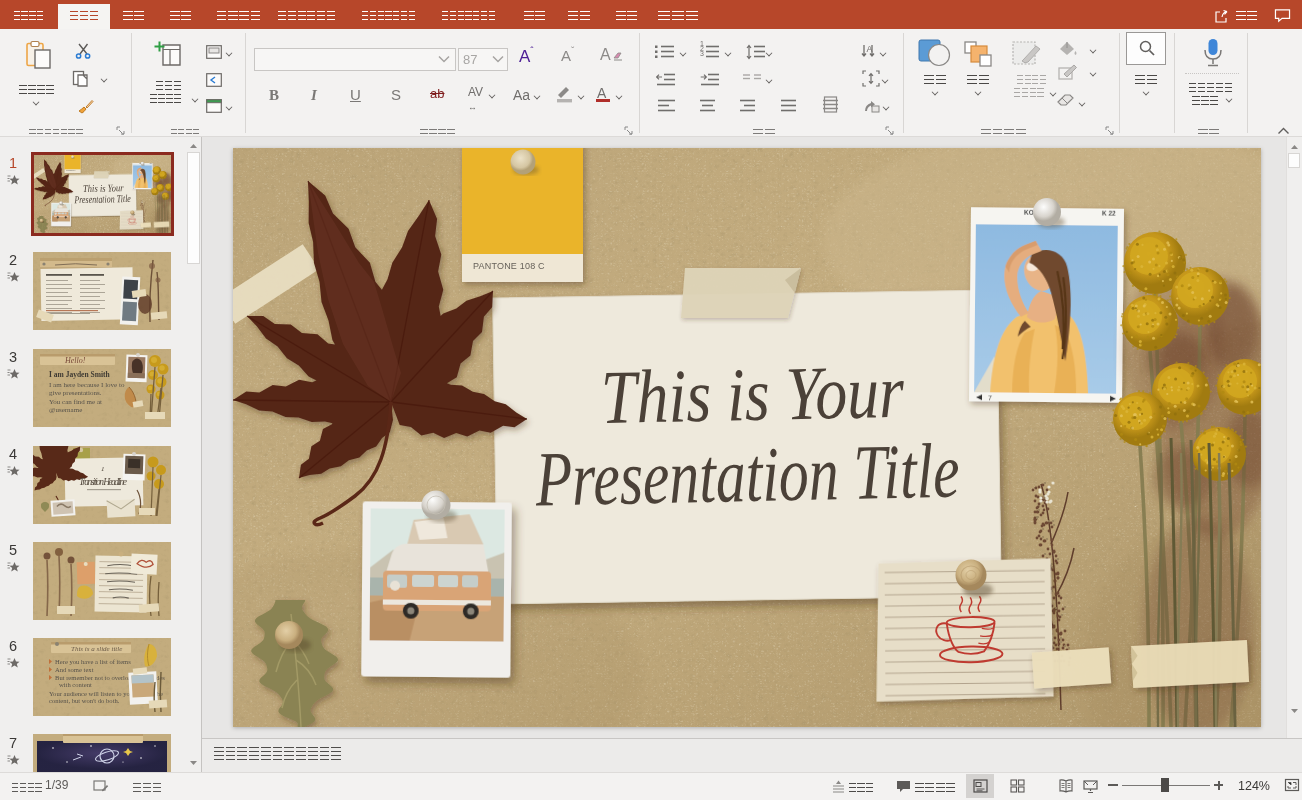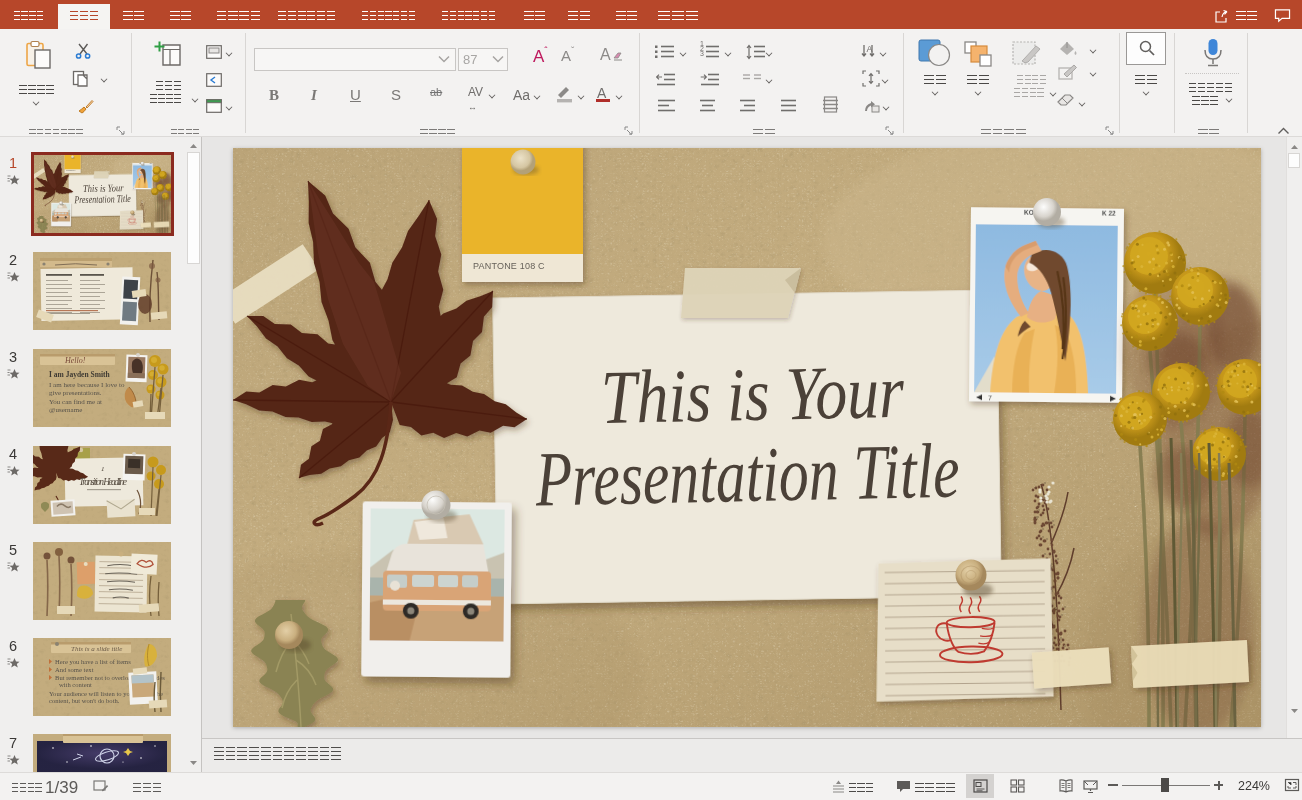--- a/index.html
+++ b/index.html
@@ -208,32 +208,32 @@
 <div class="chev" style="left:226px;top:102px"></div>
 <div class="abs" style="left:254px;top:48px;width:202px;height:23px;background:#f7f6f5;border:1px solid #c8c6c4"></div>
 <svg class="abs" style="left:438px;top:55px" width="12" height="9" viewBox="0 0 12 9">
     <path d="M1 1.5 l5 5 5-5" stroke="#a6a4a2" stroke-width="1.5" fill="none"></path>
   </svg>
 <div class="abs" style="left:458px;top:48px;width:50px;height:23px;background:#f7f6f5;border:1px solid #c8c6c4"></div>
 <div class="abs" style="left:463px;top:52px;font-size:13px;color:#a8a6a4">87</div>
 <svg class="abs" style="left:492px;top:55px" width="12" height="9" viewBox="0 0 12 9">
     <path d="M1 1.5 l5 5 5-5" stroke="#a6a4a2" stroke-width="1.5" fill="none"></path>
   </svg>
-<div class="abs" style="left:533px;top:46px;font-size:17px;color:#be185d">A<span style="font-size:10px;vertical-align:7px">ˆ</span></div>
+<div class="abs" style="left:519px;top:46px;font-size:17px;color:#4c1d95">A<span style="font-size:10px;vertical-align:7px">ˆ</span></div>
 <div class="abs" style="left:561px;top:46px;font-size:15px;color:#8c8a88">A<span style="font-size:10px;vertical-align:6px">ˇ</span></div>
 <div class="abs" style="left:600px;top:46px;font-size:16px;color:#8c8a88">A</div>
 <svg class="abs" style="left:613px;top:52px" width="10" height="9" viewBox="0 0 10 9">
     <path d="M1 6 L5 1 h3 L5 6 z" fill="#d88ab0" stroke="#8c8a88" stroke-width="0.8"></path>
     <path d="M1 8 h8" stroke="#8c8a88"></path>
   </svg>
 <div class="abs" style="left:269px;top:86px;font-size:15px;color:#7a7876"><b style="font-family:'Liberation Serif'">B</b></div>
 <div class="abs" style="left:311px;top:86px;font-size:15px;color:#7a7876"><i style="font-family:'Liberation Serif';font-weight:bold">I</i></div>
 <div class="abs" style="left:350px;top:86px;font-size:15px;color:#7a7876"><u>U</u></div>
 <div class="abs" style="left:391px;top:86px;font-size:15px;color:#7a7876"><s style="text-decoration:none">S</s></div>
-<div class="abs" style="left:430px;top:86px;font-size:11px;color:#737373"><s>ab</s></div>
+<div class="abs" style="left:430px;top:86px;font-size:13px;color:#7f1d1d"><s>ab</s></div>
 <div class="abs" style="left:468px;top:85px;font-size:12px;color:#706e6c">AV<br><span style="font-size:9px;letter-spacing:-1px">↔</span></div>
 <div class="chev" style="left:489px;top:90px"></div>
 <div class="abs" style="left:513px;top:87px;font-size:14px;color:#706e6c">Aa</div>
 <div class="chev" style="left:534px;top:91px"></div>
 <svg class="abs" style="left:555px;top:85px" width="20" height="18" viewBox="0 0 20 18">
 <path d="M3 10 L11 2 l3 3 -8 8 z" fill="#8c8a88"></path>
     <rect x="2" y="14" width="15" height="3.4" fill="#b5b3b1"></rect>
   </svg>
 <div class="chev" style="left:578px;top:91px"></div>
 <div class="abs" style="left:597px;top:85px;font-size:14px;color:#706e6c">A</div>
@@ -435,21 +435,21 @@
 <svg class="abs" style="left:189px;top:759px" width="9" height="8" viewBox="0 0 9 8">
     <path d="M1 2 L4.5 6 8 2z" fill="#8a8886"></path>
   </svg>
 <div class="abs" style="left:0;top:772px;width:1302px;height:28px;background:#f3f2f1;border-top:1px solid #dddbd9"></div>
 <div class="abs" style="left:12px;top:780px"><span class="jp" style="--w:6.49px;--h:11px;--c:#5c5a58;--g:1.35px">
       <i></i>
       <i></i>
       <i></i>
       <i></i>
     </span></div>
-<div class="abs" style="left:45px;top:778px;font-size:17px;color:#5c5a58">1/39</div>
+<div class="abs" style="left:45px;top:778px;font-size:12px;color:#5c5a58">1/39</div>
 <svg class="abs" style="left:93px;top:779px" width="16" height="14" viewBox="0 0 16 14">
     <rect x="1" y="2" width="11" height="9" fill="none" stroke="#7a7876" stroke-width="1.2"></rect>
     <path d="M9 11 l5-5 1.2 1.2 L10.5 12 9 12.3z" fill="#7a7876"></path>
   </svg>
 <div class="abs" style="left:133px;top:780px"><span class="jp" style="--w:8.21px;--h:11px;--c:#5c5a58;--g:1.68px">
       <i></i>
       <i></i>
       <i></i>
     </span></div>
 <svg class="abs" style="left:831px;top:780px" width="15" height="13" viewBox="0 0 15 13">
@@ -489,21 +489,21 @@
 <svg class="abs" style="left:1083px;top:779px" width="15" height="14" viewBox="0 0 15 14">
     <rect x="1" y="2" width="13" height="8" fill="none" stroke="#5c5a58" stroke-width="1.2"></rect>
     <path d="M1 2 l4 4 M14 2 l-4 4" stroke="#5c5a58" stroke-width="1"></path>
     <path d="M7.5 10 v2 M5 13.5 h5" stroke="#5c5a58" stroke-width="1.2"></path>
   </svg>
 <div class="abs" style="left:1108px;top:784px;width:10px;height:2px;background:#5c5a58"></div>
 <div class="abs" style="left:1122px;top:785px;width:88px;height:1px;background:#7a7876"></div>
 <div class="abs" style="left:1161px;top:778px;width:8px;height:14px;background:#4c4a48"></div>
 <div class="abs" style="left:1214px;top:784px;width:9px;height:2px;background:#5c5a58"></div>
 <div class="abs" style="left:1217.5px;top:780.5px;width:2px;height:9px;background:#5c5a58"></div>
-<div class="abs" style="left:1238px;top:779px;font-size:12.5px;color:#3a3836">224%</div>
+<div class="abs" style="left:1238px;top:779px;font-size:12.5px;color:#3a3836">124%</div>
 <svg class="abs" style="left:1284px;top:778px" width="16" height="15" viewBox="0 0 16 15">
     <rect x="1.5" y="1.5" width="13" height="11" fill="none" stroke="#5c5a58" stroke-width="1.2"></rect>
     <path d="M4 4.5 h3 v2.5 M12 4.5 h-3 M12 4.5 v2.5 M4 10 v-2 M12 10 v-2 M4 10 h3 M12 10 h-3" stroke="#5c5a58" stroke-width="1"></path>
   </svg>
 <div class="abs" style="left:1286px;top:137px;width:16px;height:601px;background:#f0efee;border-left:1px solid #e1dfdd"></div>
 <svg class="abs" style="left:1290px;top:143px" width="9" height="8" viewBox="0 0 9 8">
     <path d="M1 6 L4.5 2 8 6z" fill="#8a8886"></path>
   </svg>
 <div class="abs" style="left:1288px;top:153px;width:12px;height:15px;background:#fdfdfd;border:1px solid #d8d6d4"></div>
 <svg class="abs" style="left:1290px;top:707px" width="9" height="8" viewBox="0 0 9 8">

